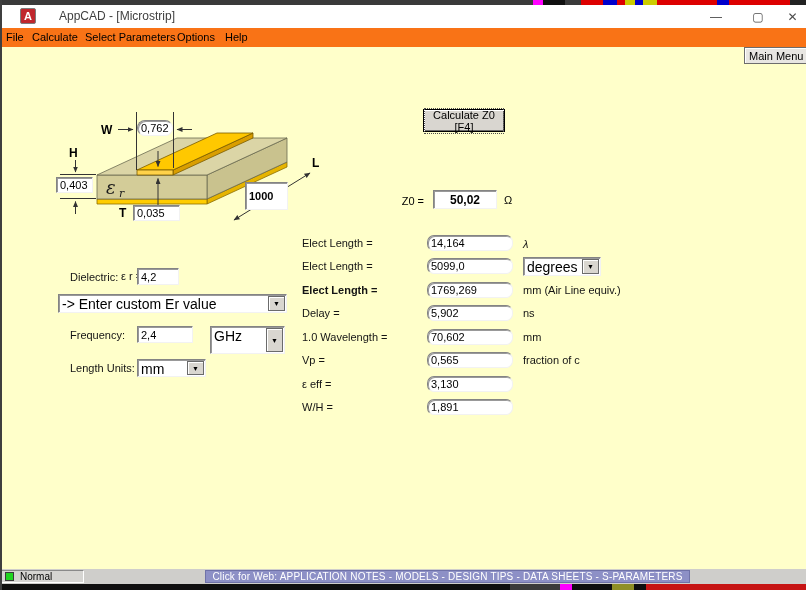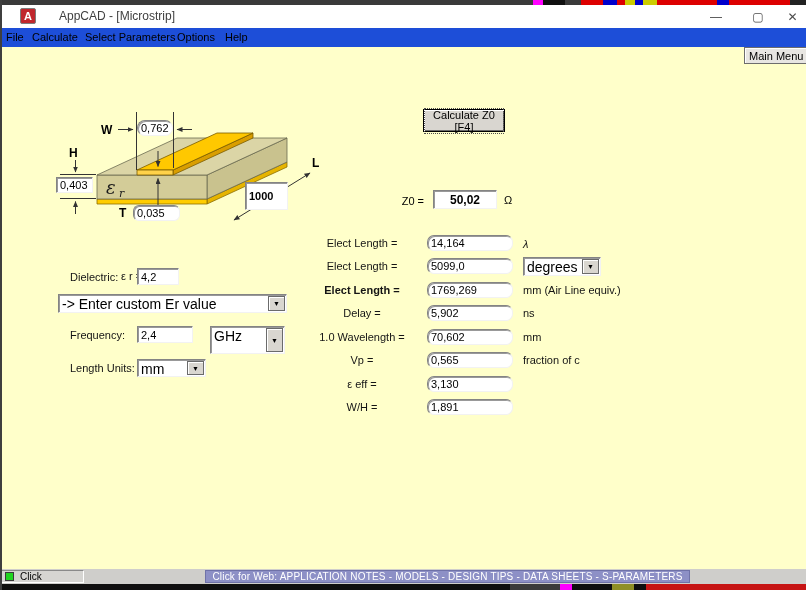--- a/index.html
+++ b/index.html
@@ -17,40 +17,40 @@
   .left-edge { position:absolute; left:0; top:0; width:2px; height:590px; background:#3f3f3f; }
   
   .titlebar { position:absolute; left:0; top:5px; width:806px; height:23px; background:#fff; }
   .app-icon { position:absolute; left:20px; top:3px; width:16px; height:16px; background:#c0272d;
     border:1px solid #7d7d7d; border-radius:2px; color:#fff; font-weight:bold; font-size:11px;
     display:flex; align-items:center; justify-content:center; }
   .title-text { position:absolute; left:43px; top:4px; font-size:12px; color:#404040;margin-left:16px; }
   .winbtn { position:absolute; top:0; width:42px; height:23px; display:flex; align-items:center;
     justify-content:center; font-size:12px; color:#4a4a4a; }
   
-  .menubar { position:absolute; left:0; top:28px; width:806px; height:19px; background:#1d4ed8; }
+  .menubar { position:absolute; left:0; top:28px; width:806px; height:19px; background:#f97316; }
   .menu-item { position:absolute; top:3px; font-size:11px; color:#000; }
   
   .client { position:absolute; left:0; top:47px; width:806px; height:522px; background:#ffffca; }
   .main-menu-btn { position:absolute; left:744px; top:47px; width:75px; height:17px;
     background:#e8e6e2; border:1px solid #6d6d6d; box-shadow:inset 1px 1px 0 #fff;
     font-size:11px; color:#000; text-align:left; padding:1px 0 0 4px; font-family:inherit; }
   .page-title { position:absolute; left:17px; top:59px; font-size:21px; color:#000; }
   
   .edit { position:absolute; background:#fff; border:1px solid; border-color:#848484 #f2f2f2 #f2f2f2 #848484;
     box-shadow:inset 1px 1px 0 rgba(70,70,70,.55); font-family:inherit; font-size:11px; color:#000;
     padding:1px 3px; outline:none; }
   .dlabel { position:absolute; font-weight:bold; font-size:12px; color:#000; }
   
   .calcbtn { position:absolute; left:423px; top:109px; width:82px; height:23px; background:#d9d6d0;
     border:1px solid #000; box-shadow:inset 1px 1px 0 #fff, inset -1px -1px 0 #6b6b6b;
     font-family:inherit; font-size:11px; color:#000; display:flex; align-items:center; justify-content:center; }
   .calcbtn .focusrect { border:1px dotted #4d4d4d; padding:0 2px; }
   
-  .rlabel { position:absolute; left:302px; width:120px; text-align:center; font-size:11px; color:#141414; }
+  .rlabel { position:absolute; left:302px; width:120px; text-align:left; font-size:11px; color:#141414; }
   .rlabel.bold { font-weight:bold; }
   .rbox { left:427px; width:86px; height:16px;border-radius:7px; }
   .runit { position:absolute; left:523px; font-size:11px; color:#141414; }
   .z0label { position:absolute; left:350px; top:195px; width:74px; text-align:right; font-size:11px; }
   .z0box { left:433px; top:190px; width:64px; height:19px; font-weight:bold; font-size:12px; text-align:center; }
   .z0unit { position:absolute; left:504px; top:194px; font-size:11px; }
   
   .combo { position:absolute; background:#fff; border:1px solid; border-color:#848484 #f2f2f2 #f2f2f2 #848484;
     box-shadow:inset 1px 1px 0 rgba(70,70,70,.55); display:flex; align-items:stretch; }
   .combo .txt { flex:1; font-size:14px; color:#000; padding:1px 0 0 3px; overflow:hidden; white-space:nowrap; }
@@ -143,21 +143,21 @@
 
     <text x="106" y="194" font-family="DejaVu Serif, serif" font-style="italic" font-size="18" fill="#1a1a1a">ε</text>
     <text x="119" y="197" font-family="DejaVu Serif, serif" font-style="italic" font-size="11" fill="#1a1a1a">r</text>
   </svg>
 
   <span class="dlabel" style="left:101px;top:123px">W</span>
   <input class="edit" style="left: 137px; top: 120px; width: 36px; height: 16px; border-radius: 8px;" value="0,762">
   <span class="dlabel" style="left:69px;top:146px">H</span>
   <input class="edit" style="left: 56px; top: 177px; width: 37px; height: 16px;" value="0,403">
   <span class="dlabel" style="left:119px;top:206px">T</span>
-  <input class="edit" style="left: 133px; top: 205px; width: 47px; height: 16px; border-radius: 6px;" value="0,035">
+  <input class="edit" style="left: 133px; top: 205px; width: 47px; height: 16px;" value="0,035">
   <span class="dlabel" style="left:312px;top:156px">L</span>
   <input class="edit" style="left: 245px; top: 182px; width: 43px; height: 28px; font-weight: bold;" value="1000">
 
   <button class="calcbtn">
     <span class="focusrect">Calculate Z0  [F4]</span>
   </button>
 
   <span class="z0label">Z0 =</span>
   <input class="edit z0box" value="50,02" style="">
   <span class="z0unit">Ω</span>
@@ -213,21 +213,21 @@
 
   <span class="plabel" style="left:58px;top:362px">Length Units:</span>
   <div class="combo" style="left:137px;top:359px;width:69px;height:18px">
     <span class="txt">mm</span>
     <span class="dd">▼</span>
   </div>
 
   <div class="statusbar">
     <div class="sb-panel">
       <div class="led" style="background:#21d521"></div>
-      <span class="sb-mode">Click</span>
+      <span class="sb-mode">Normal</span>
     </div>
     <div class="web-banner">Click for Web: APPLICATION NOTES - MODELS - DESIGN TIPS - DATA SHEETS - S-PARAMETERS</div>
   </div>
 
   <div class="strip bottom-strip">
     <div style="width:510px;background:#0f0f0f"></div>
       <div style="width:50px;background:#3a3a3a"></div>
     <div style="width:12px;background:#f0f"></div>
       <div style="width:40px;background:#0f0f0f"></div>
     <div style="width:22px;background:#8f8f25"></div>

